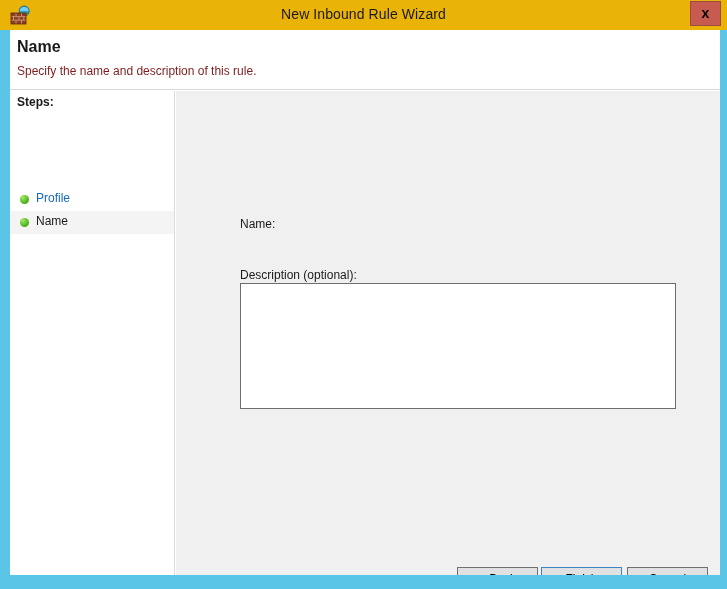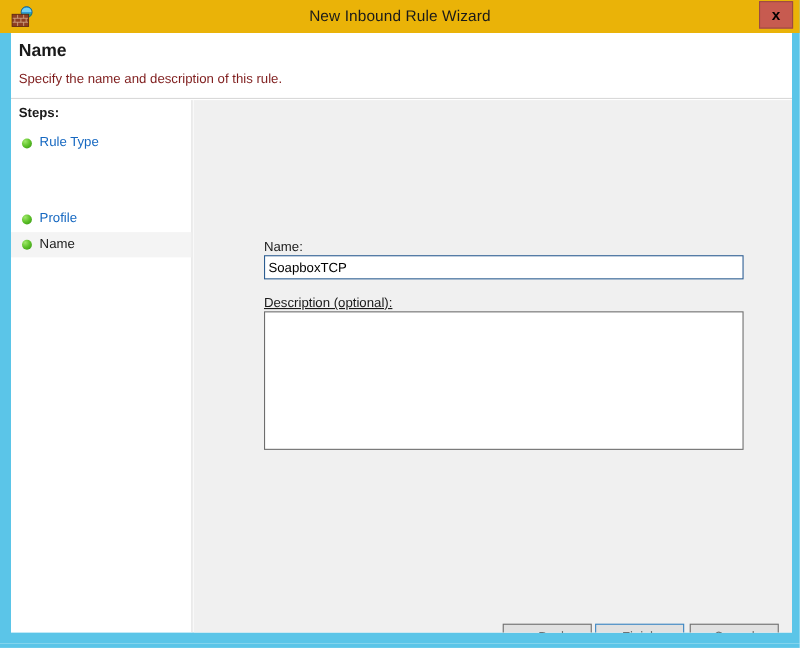--- a/index.html
+++ b/index.html
@@ -173,21 +173,20 @@
     color: #000000;
     padding: 2px 1px 2px 3px;
     outline: none;
   }
 
   #desc-label {
     position: absolute;
     left: 64px; top: 177px;
     font-size: 12px;
     color: #1a1a1a;
-    text-decoration: underline;
   }
   #desc-input {
     position: absolute;
     left: 64px; top: 192px;
     width: 436px;
     height: 126px;
     box-sizing: border-box;
     border: 1px solid #6d6d6d;
     background: #ffffff;
     font-family: "Liberation Sans", sans-serif;
@@ -260,42 +259,37 @@
   <div id="client">
 
     <div id="header">
       <div id="header-title">Name</div>
       <div id="header-subtitle">Specify the name and description of this rule.</div>
     </div>
 
     <div id="sidebar">
       <div id="steps-label">Steps:</div>
 
-      <div class="step-item" style="top:28px">
-        <span class="step-bullet"></span>
-        <span class="step-label">Rule Type</span>
-      </div>
 
 
 
       <div class="step-item" style="top:97px">
         <span class="step-bullet"></span>
         <span class="step-label">Profile</span>
       </div>
 
       <div class="step-item current" style="top:120px">
         <span class="step-bullet"></span>
         <span class="step-label">Name</span>
       </div>
     </div>
 
     <div id="main">
 
       <div id="name-label">Name:</div>
-      <input id="name-input" type="text" autofocus="" value="SoapboxTCP" style="">
 
       <div id="desc-label">Description (optional):</div>
       <textarea id="desc-input" placeholder="" style=""></textarea>
 
       <button class="wiz-button" id="btn-back">&lt; Back</button>
       <button class="wiz-button" id="btn-finish">Finish</button>
       <button class="wiz-button" id="btn-cancel">Cancel</button>
 
     </div>
   </div>

